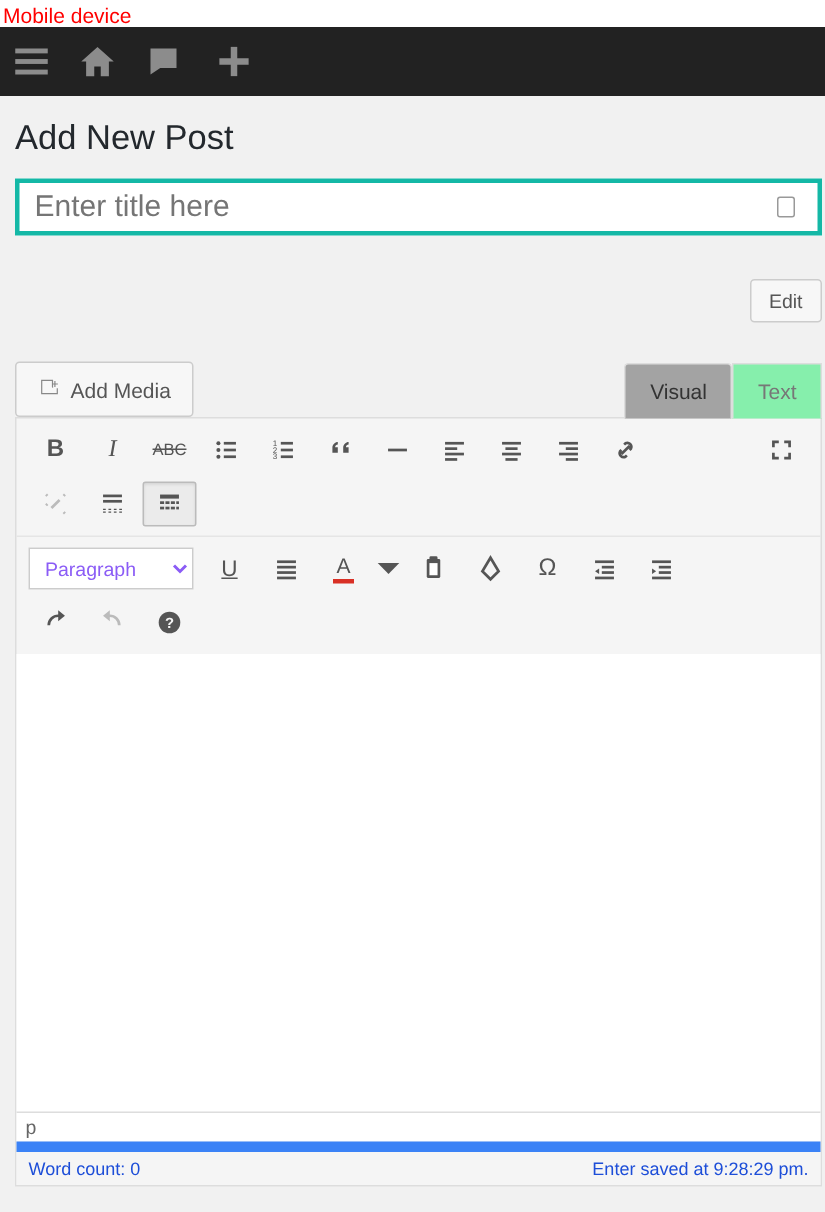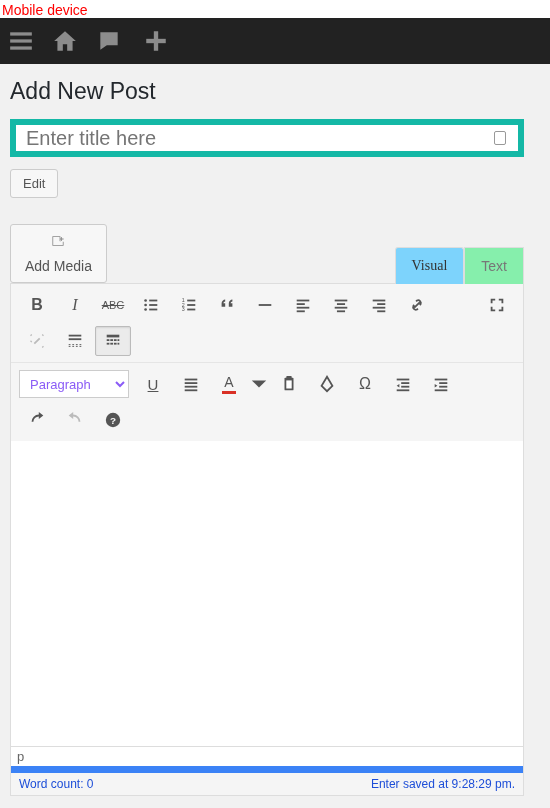--- a/index.html
+++ b/index.html
@@ -29,44 +29,44 @@
     fill: #8c8c8c;
     width: 30px;
     height: 30px;
     display: flex;
     align-items: center;
     justify-content: center;
   }
   .abicon.wide { width: 36px; }
   .abicon svg { width: 26px; height: 26px; }
   .content {
-    padding: 14px 26px 0 10px;
+    padding: 14px 2px 0 10px;
     border-radius: 18px;
   }
   h1.page-title {
     font-size: 23px;
     font-weight: 400;
     color: #23282d;
     margin-bottom: 14px;
   }
   .title-input {
     width: 100%;
     height: 38px;
-    border: 6px solid #14b8a6;
+    border: 3px solid #14b8a6;
     background: #fff;
     font-size: 20px;
     color: #888;
     padding: 0 10px;
     outline: none;
   }
   .permalink-row {
     display: flex;
-    justify-content: flex-start;
+    justify-content: flex-end;
     gap: 20px;
-    margin-top: 12px;
+    margin-top: 29px;
   }
   .btn {
     background: #f7f7f7;
     border: 1px solid #ccc;
     border-radius: 3px;
     color: #555;
     font-size: 13px;
     padding: 6px 12px;
     cursor: pointer;
     display: inline-flex;
@@ -75,41 +75,39 @@
   }
   .media-row {
     margin-top: 26px;
     display: flex;
     align-items: flex-end;
     justify-content: space-between;
   }
   .add-media-btn {
     padding: 8px 14px;
     font-size: 14px;
-    flex-direction: column;
   }
   .add-media-btn svg { width: 16px; height: 16px; fill: #888; }
   .tabs {
     display: flex;
     margin-bottom: -1px;
   }
   .tab {
     padding: 10px 16px;
     font-size: 14px;
     color: #555;
     cursor: pointer;
     border: 1px solid transparent;
     border-bottom: none;
   }
   .tab.active {
-    background: #7dd3fc;
+    background: #a3a3a3;
     border-color: #ddd;
     border-radius: 3px 3px 0 0;
     color: #333;
-    font-family: Liberation Serif, serif;
   }
   .tab.inactive {
     background: #86efac;
     border-color: #ddd;
     color: #777;
   }
   .editor {
     border: 1px solid #ddd;
     background: #f5f5f5;
   }

